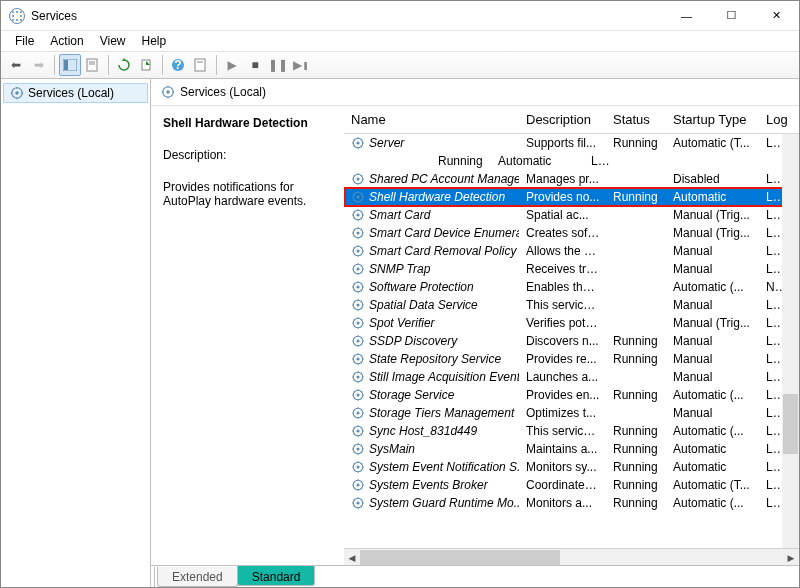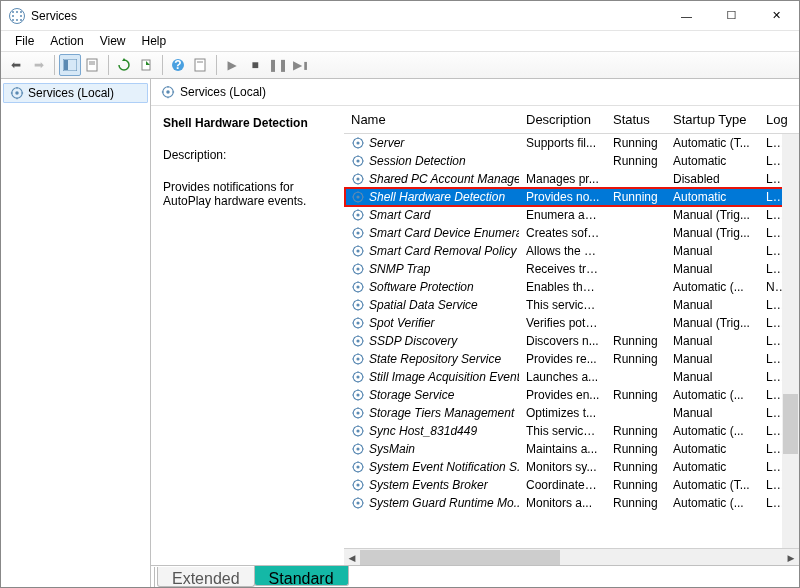--- a/index.html
+++ b/index.html
@@ -56,21 +56,21 @@
 
 .hscroll-area { height:17px; border-top:1px solid #d0d0d0; background:#f0f0f0; position:relative; }
 .hscroll-thumb { position:absolute; left:16px; top:1px; height:15px; width:200px; background:#cdcdcd; }
 .hscroll-arrow { position:absolute; top:0; width:16px; height:17px; display:flex; align-items:center; justify-content:center; font-size:9px; color:#555; }
 .hscroll-arrow.left{ left:0; } .hscroll-arrow.right{ right:0; }
 
 .vscroll { position:absolute; right:0; top:28px; bottom:17px; width:17px; background:#f0f0f0; }
 .vscroll-thumb { position:absolute; left:1px; width:15px; top:260px; height:60px; background:#cdcdcd; }
 
 .tabs-strip { height:22px; padding:1px 0 0 3px; border-top:1px solid #c0c0c0; background:#fff; display:flex; }
-.tab { padding:3px 14px 0; font-size:16px; border:1px solid #bbb; border-top:none; border-radius:0 0 3px 3px; background:#fdfdfd; margin-right:-1px; position:relative; }
+.tab { padding:3px 14px 0; font-size:12px; border:1px solid #bbb; border-top:none; border-radius:0 0 3px 3px; background:#fdfdfd; margin-right:-1px; position:relative; }
 .tab.inactive { background:#f4f4f4; color:#555; }
 .ext-line { width:3px; border-left:1px solid #bbb; }
 .tab.active { background:#14b8a6; z-index:1; top:-1px; padding-top:4px; }
 
 
 .list-body::-webkit-scrollbar{ width:0; }
 
 .serv-ico{ display:inline-flex; width:14px; height:14px; }
 .serv-ico svg{ width:14px; height:14px; }
 </style>
@@ -215,39 +215,20 @@
                   </svg>
                 </span>
                 <span>Server</span>
               </div>
               <div class="cell c-desc">Supports fil...</div>
               <div class="cell c-status">Running</div>
               <div class="cell c-startup">Automatic (T...</div>
               <div class="cell c-logon">Loc</div>
             </div>
             <div class="row">
-              <div class="cell c-name name-cell">
-                <span class="serv-ico">
-                  <svg viewBox="0 0 16 16">
-                    <circle cx="8" cy="8" r="5.5" fill="none" stroke="#5b8ab3" stroke-width="1.2"></circle>
-                    <circle cx="8" cy="8" r="1.8" fill="#5b8ab3"></circle>
-                    <g stroke="#5b8ab3" stroke-width="1.2">
-                      <line x1="8" y1="1.5" x2="8" y2="3"></line>
-                      <line x1="8" y1="13" x2="8" y2="14.5"></line>
-                      <line x1="1.5" y1="8" x2="3" y2="8"></line>
-                      <line x1="13" y1="8" x2="14.5" y2="8"></line>
-                      <line x1="3.5" y1="3.5" x2="4.6" y2="4.6"></line>
-                      <line x1="11.4" y1="11.4" x2="12.5" y2="12.5"></line>
-                      <line x1="3.5" y1="12.5" x2="4.6" y2="11.4"></line>
-                      <line x1="11.4" y1="4.6" x2="12.5" y2="3.5"></line>
-                    </g>
-                  </svg>
-                </span>
-                <span>Session Detection</span>
-              </div>
               <div class="cell c-desc"></div>
               <div class="cell c-status">Running</div>
               <div class="cell c-startup">Automatic</div>
               <div class="cell c-logon">Loc</div>
             </div>
             <div class="row">
               <div class="cell c-name name-cell">
                 <span class="serv-ico">
                   <svg viewBox="0 0 16 16">
                     <circle cx="8" cy="8" r="5.5" fill="none" stroke="#5b8ab3" stroke-width="1.2"></circle>
@@ -309,21 +290,21 @@
                       <line x1="13" y1="8" x2="14.5" y2="8"></line>
                       <line x1="3.5" y1="3.5" x2="4.6" y2="4.6"></line>
                       <line x1="11.4" y1="11.4" x2="12.5" y2="12.5"></line>
                       <line x1="3.5" y1="12.5" x2="4.6" y2="11.4"></line>
                       <line x1="11.4" y1="4.6" x2="12.5" y2="3.5"></line>
                     </g>
                   </svg>
                 </span>
                 <span>Smart Card</span>
               </div>
-              <div class="cell c-desc">Enumera ac...</div>
+              <div class="cell c-desc">Spatial ac...</div>
               <div class="cell c-status"></div>
               <div class="cell c-startup">Manual (Trig...</div>
               <div class="cell c-logon">Loc</div>
             </div>
             <div class="row">
               <div class="cell c-name name-cell">
                 <span class="serv-ico">
                   <svg viewBox="0 0 16 16">
                     <circle cx="8" cy="8" r="5.5" fill="none" stroke="#5b8ab3" stroke-width="1.2"></circle>
                     <circle cx="8" cy="8" r="1.8" fill="#5b8ab3"></circle>

